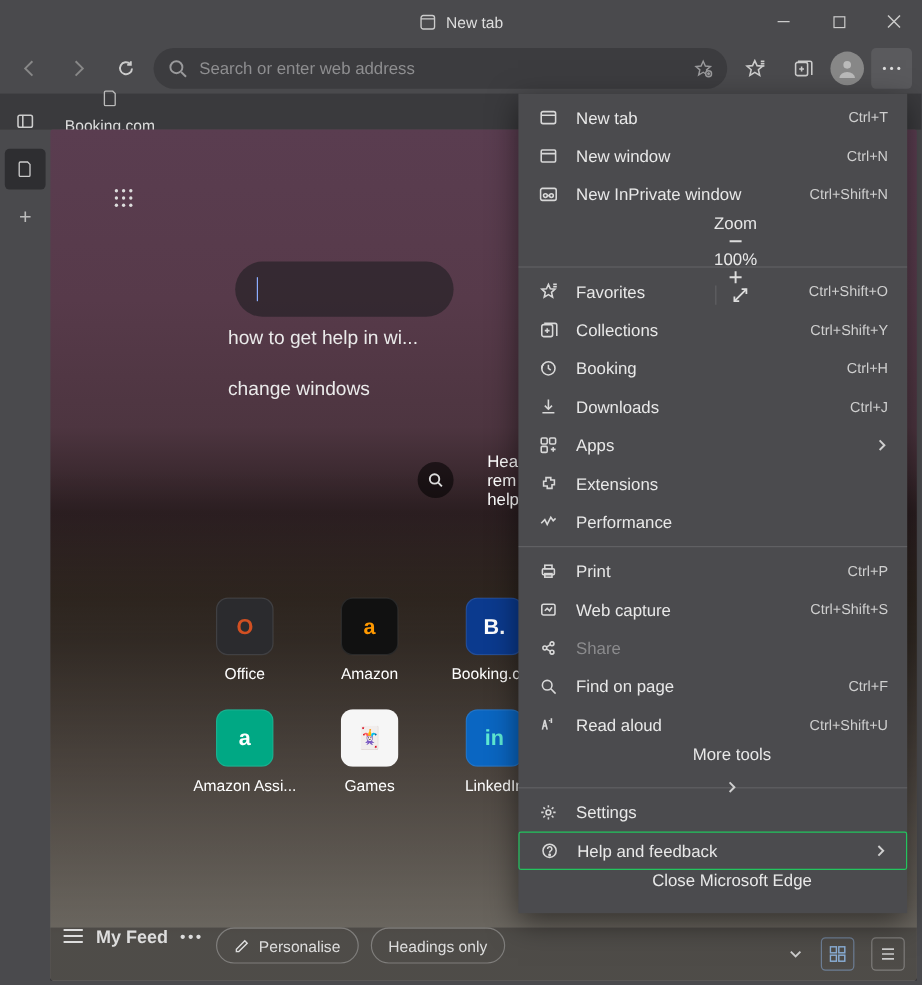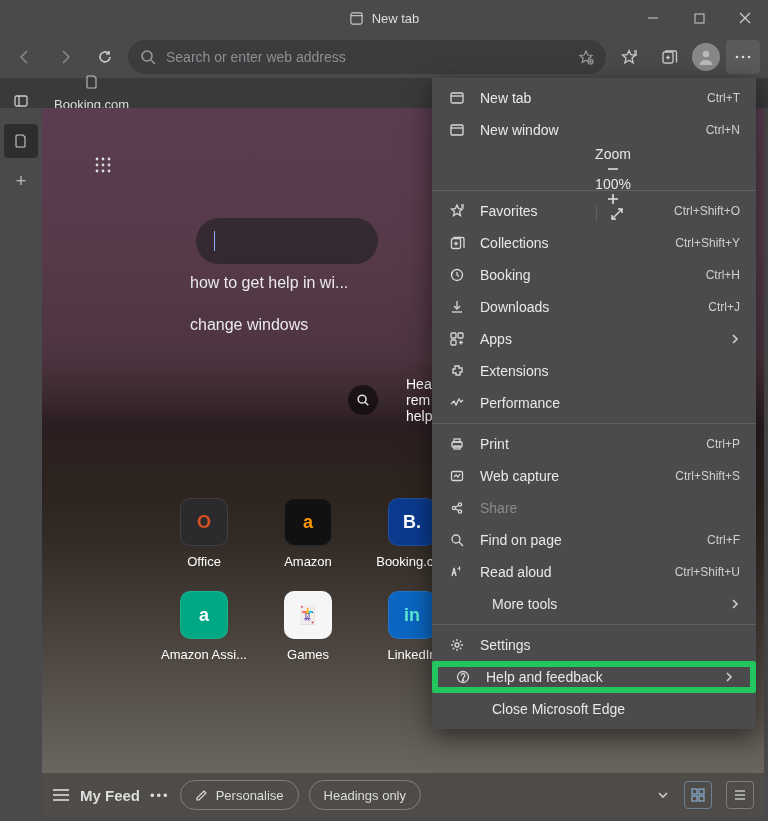--- a/index.html
+++ b/index.html
@@ -44,43 +44,43 @@
   .weather { position: absolute; left: 306px; top: 268px; display: flex; align-items: center; gap: 28px; color: #fff; }
   .weather-circle { width: 30px; height: 30px; border-radius: 50%; background: rgba(0,0,0,0.55); display: flex; align-items: center; justify-content: center; }
   .weather-text { font-size: 14px; line-height: 16px; }
   
   .tiles { position: absolute; left: 110px; top: 390px; display: grid; grid-template-columns: repeat(3, 104px); column-gap: 0; row-gap: 22px; }
   .tile { display: flex; flex-direction: column; align-items: center; gap: 8px; color: #fff; font-size: 13px; }
   .tile-icon { width: 48px; height: 48px; border-radius: 10px; background: #3b3b3f; display: flex; align-items: center; justify-content: center; font-weight: bold; font-size: 18px; border: 1px solid rgba(255,255,255,0.1); }
   .tile-label { max-width: 92px; overflow: hidden; text-overflow: ellipsis; white-space: nowrap; }
   
   
-  .feedbar { position: absolute; left: 42px; right: 4px; bottom: 4px; height: 44px; background: rgba(25,25,28,0.35); display: flex; align-items: center; padding: 0 10px; gap: 10px; color: #ddd; }
+  .feedbar { position: absolute; left: 42px; right: 4px; bottom: 4px; height: 44px; background: rgba(25,25,28,0.35); display: flex; padding: 0 10px; gap: 10px; color: #ddd; }
   .feed-title { font-weight: 600; font-size: 15px; }
   .pill { height: 30px; padding: 0 14px; border: 1px solid rgba(200,200,200,0.4); border-radius: 16px; display: flex; align-items: center; gap: 8px; font-size: 13px; }
   .feed-dots { letter-spacing: 2px; }
   .feed-right { margin-left: auto; display: flex; align-items: center; gap: 14px; }
   .grid-btn { width: 28px; height: 28px; border: 1px solid rgba(130,160,200,0.6); border-radius: 4px; display:flex; align-items:center; justify-content:center; color:#8aaed6; }
   
   
   .menu { position: absolute; right: 12px; top: 78px; width: 324px; background: #4b4b4e; box-shadow: 0 8px 24px rgba(0,0,0,0.5); padding: 4px 0; z-index: 50; }
   .menu-item { height: 32px; display: flex; align-items: center; padding: 0 16px; gap: 14px; color: #e8e8e8; font-size: 14px; position: relative; }
   .menu-item.disabled { color: #8b8b8d; }
   .menu-icon { width: 18px; display: flex; justify-content: center; color: #d8d8d8; }
   .menu-label { flex: 1; }
   .menu-short { font-size: 12px; color: #cfcfcf; }
   .menu-chev { color: #cfcfcf; }
   .menu-sep { height: 1px; background: rgba(255,255,255,0.12); margin: 4px 0; }
   .zoom-row { height: 40px; display: flex; align-items: center; padding: 0 10px 0 48px; gap: 0; flex-direction: column; }
   .zoom-label { flex: 1; font-size: 14px; }
   .zoom-btn { width: 38px; height: 32px; display: flex; align-items: center; justify-content: center; color: #ddd; }
   .zoom-val { width: 48px; text-align: center; font-size: 14px; }
   .zoom-full { width: 40px; height: 40px; display: flex; align-items: center; justify-content: center; border-left: 1px solid rgba(255,255,255,0.12); margin-left: 6px; }
-  .highlight { border: 6px solid #22c55e; border-radius: 2px; }
-  .menu-item.no-icon { padding-left: 60px; }
+  .highlight { border: 1px solid #22c55e; border-radius: 2px; }
+  .menu-item.no-icon { padding-left: 48px; flex-direction: column; }
   
   svg { display: block; }
 </style>
 </head>
 <body>
 
 <div class="titlebar">
   <div class="title-center">
     <span>
       <svg width="15" height="15" viewBox="0 0 16 16" fill="none" stroke="#ccc" stroke-width="1.2">
@@ -323,20 +323,32 @@
     <div class="menu-item">
       <span class="menu-icon">
         <svg width="16" height="16" viewBox="0 0 16 16" fill="none" stroke="currentColor" stroke-width="1.3">
           <rect x="2" y="3" width="12" height="10" rx="1"></rect>
           <line x1="2" y1="6" x2="14" y2="6"></line>
         </svg>
       </span>
       <span class="menu-label">New window</span>
       <span class="menu-short">Ctrl+N</span>
     </div>
+    <div class="menu-item">
+      <span class="menu-icon">
+        <svg width="16" height="16" viewBox="0 0 16 16" fill="none" stroke="currentColor" stroke-width="1.3">
+          <rect x="1.5" y="3" width="13" height="10" rx="1.5"></rect>
+          <circle cx="5.5" cy="9" r="1.6"></circle>
+          <circle cx="10.5" cy="9" r="1.6"></circle>
+          <path d="M7 9 h2"></path>
+        </svg>
+      </span>
+      <span class="menu-label">New InPrivate window</span>
+      <span class="menu-short">Ctrl+Shift+N</span>
+    </div>
     <div class="zoom-row">
       <span class="zoom-label">Zoom</span>
       <div class="zoom-btn">
         <svg width="14" height="14">
           <line x1="2" y1="7" x2="12" y2="7" stroke="#ddd" stroke-width="1.6"></line>
         </svg>
       </div>
       <span class="zoom-val">100%</span>
       <div class="zoom-btn">
         <svg width="14" height="14" stroke="#ddd" stroke-width="1.6">

